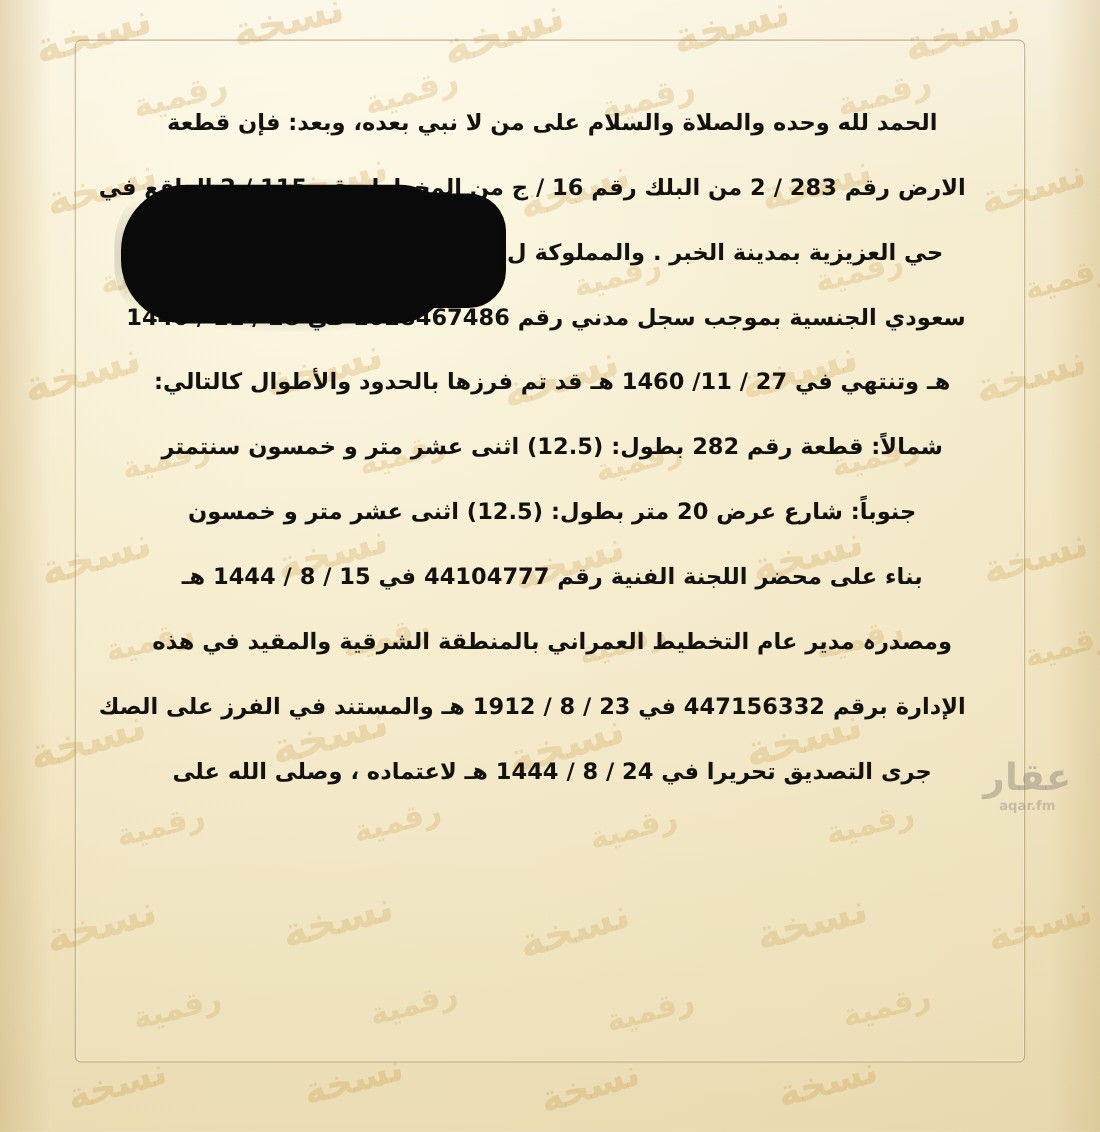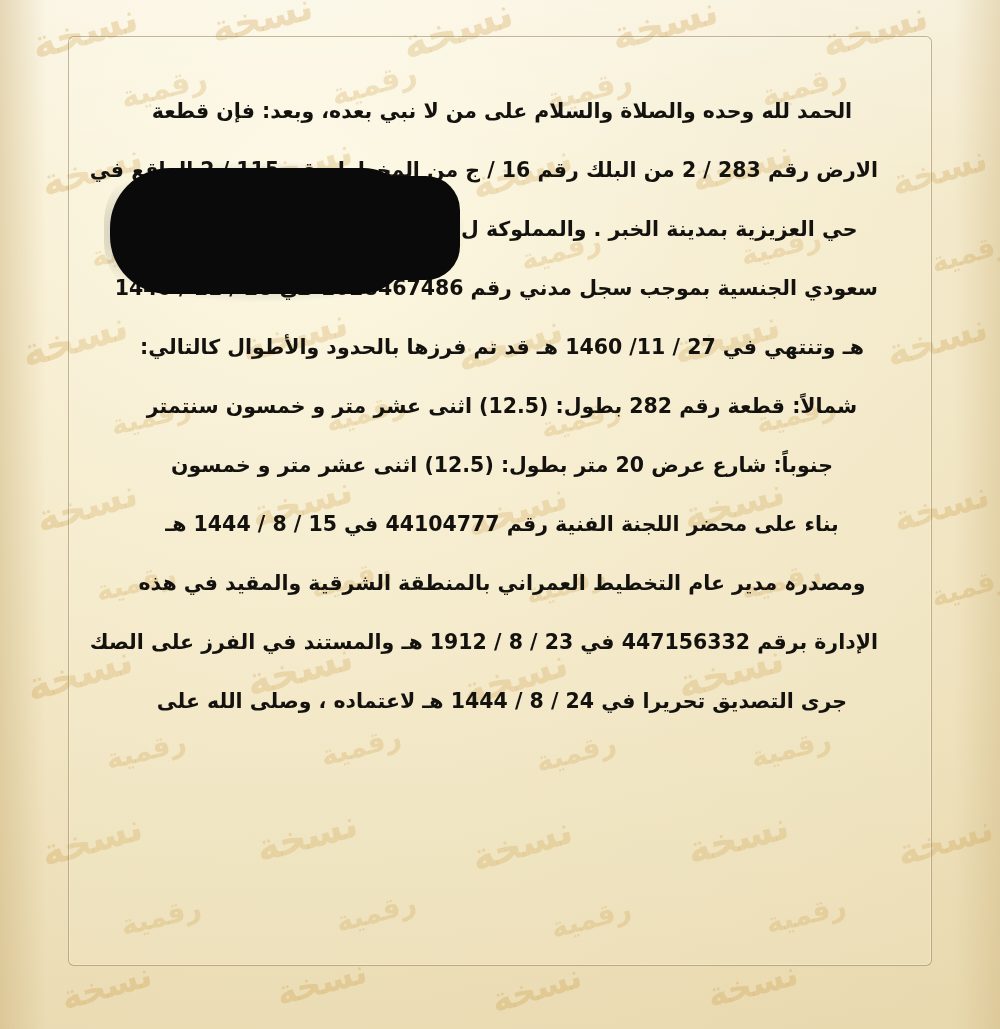--- a/index.html
+++ b/index.html
@@ -259,14 +259,18 @@
     <p class="line">ومصدرہ مدير عام التخطيط العمراني بالمنطقة الشرقية والمقيد في هذه</p>
     <p class="line">الإدارة برقم 447156332 في 23 / 8 / 1912 هـ والمستند في الفرز على الصك</p>
     <p class="line">جرى التصديق تحريرا في 24 / 8 / 1444 هـ لاعتماده ، وصلى الله على</p>
   </div>
 
   <div class="redaction-soft"></div>
   <div class="redaction r1"></div>
   <div class="redaction r2"></div>
   <div class="redaction r3"></div>
 
+  <div class="brand-wm">
+    <span class="glyph">عقار</span>
+    <span>aqar.fm</span>
+  </div>
 
 </div>
 
 </body></html>

